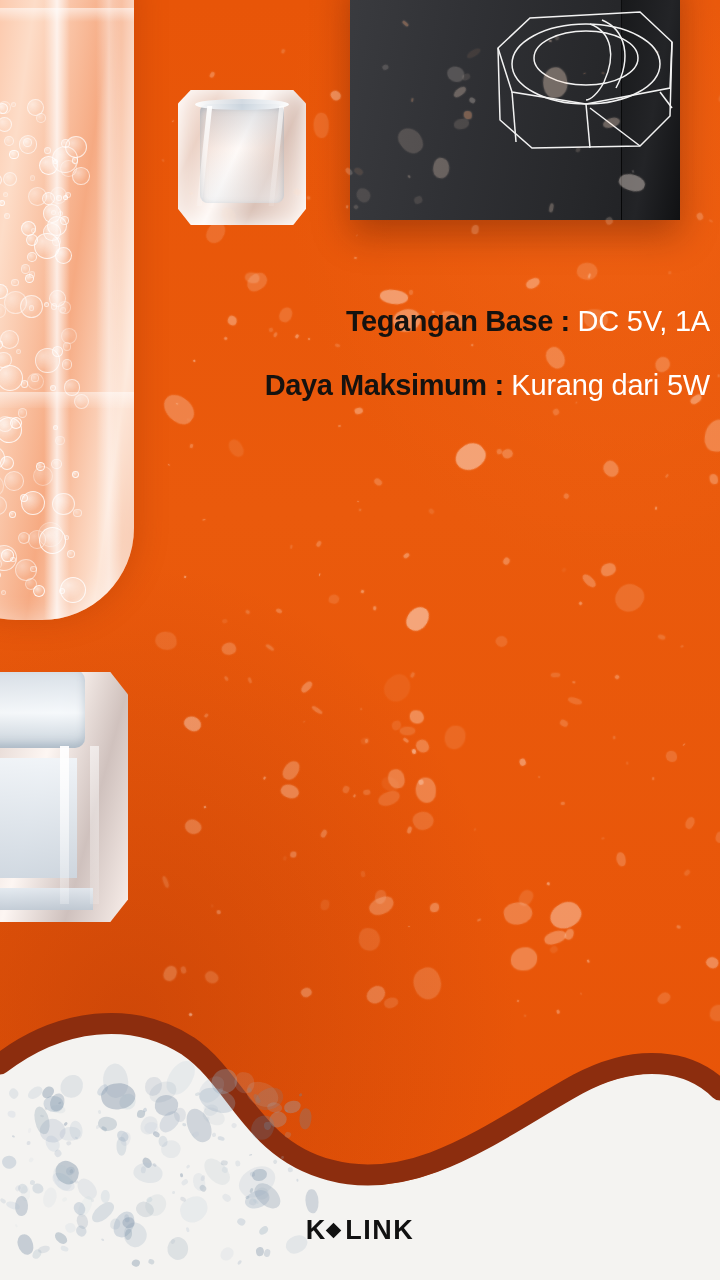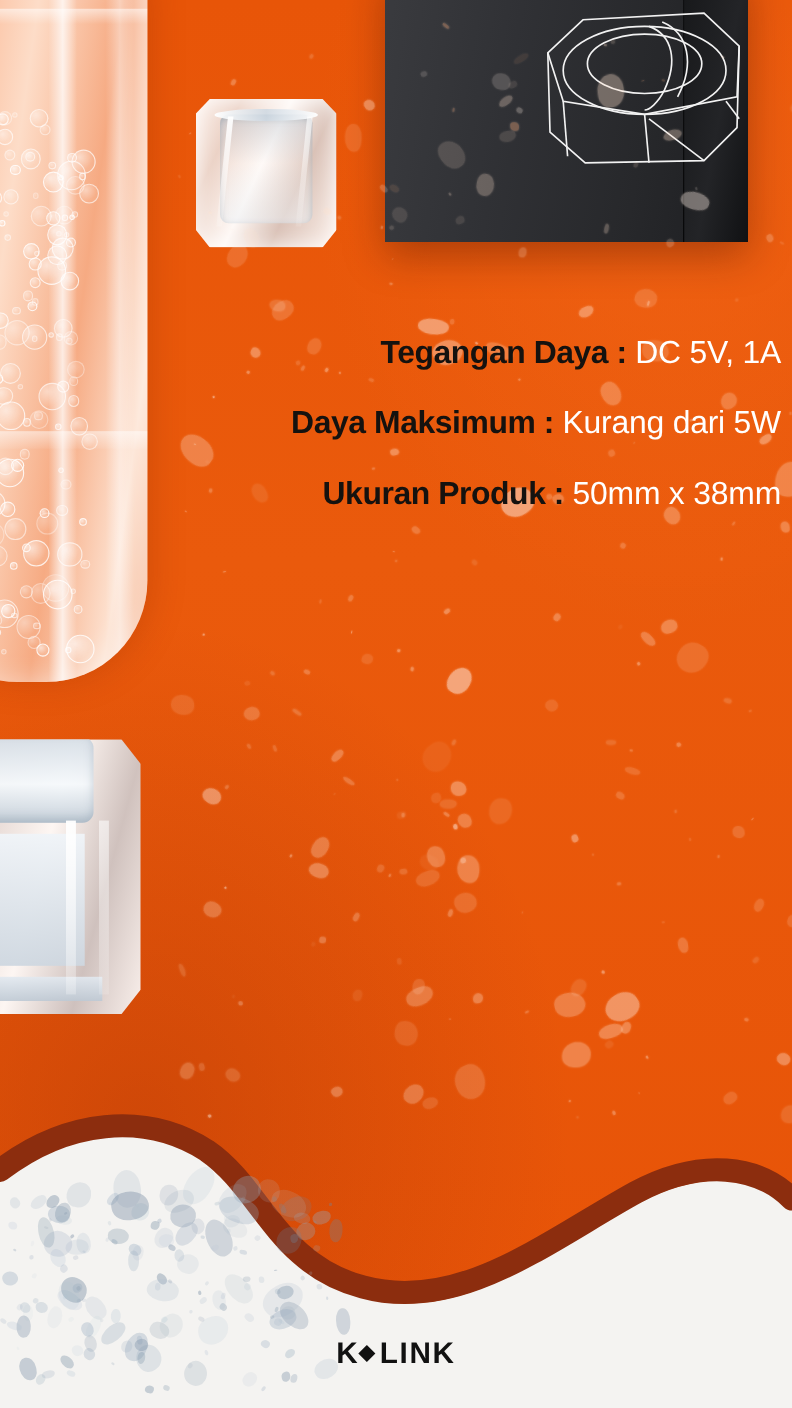--- a/index.html
+++ b/index.html
@@ -622,25 +622,24 @@
       <span class="spk d" style="left:320.5px;top:900.0px;width:7.8px;height:10.1px;opacity:0.29;transform:rotate(5deg)"></span>
       <span class="spk" style="left:345.7px;top:205.8px;width:2.8px;height:1.5px;opacity:0.47;transform:rotate(104deg)"></span>
       <span class="spk" style="left:526.0px;top:279.4px;width:13.6px;height:9.3px;opacity:0.70;transform:rotate(338deg)"></span>
       <span class="spk" style="left:320.0px;top:831.4px;width:8.2px;height:5.4px;opacity:0.47;transform:rotate(302deg)"></span>
     </div>
 
   <div class="spec-block">
 
 
 
-    <p class="spec-row"><span class="spec-label">Tegangan Daya</span><span class="spec-label"> : </span><span class="spec-value">DC 5V, 1A</span></p>
+    <p class="spec-row"><span class="spec-label">Tegangan Base</span><span class="spec-label"> : </span><span class="spec-value">DC 5V, 1A</span></p>
 
     <p class="spec-row"><span class="spec-label">Daya Maksimum</span><span class="spec-label"> : </span><span class="spec-value">Kurang dari 5W</span></p>
 
-    <p class="spec-row"><span class="spec-label">Ukuran Produk</span><span class="spec-label"> : </span><span class="spec-value">50mm x 38mm</span></p>
 
   </div>
 
   <div class="footer-wave">
     <svg viewBox="0 0 720 272" preserveAspectRatio="none">
       <path d="M0 66 C 60 20, 130 12, 185 46 C 235 78, 250 150, 330 172
                C 420 196, 500 130, 580 86 C 640 54, 690 62, 720 92
                L720 272 L0 272 Z" fill="#F4F3F1"></path>
       <path d="M0 56 C 60 10, 132 2, 188 38 C 238 72, 252 142, 330 162
                C 418 186, 498 120, 578 76 C 638 44, 690 52, 720 82" fill="none" stroke="#8C2D0E" stroke-width="21" stroke-linecap="round"></path>

